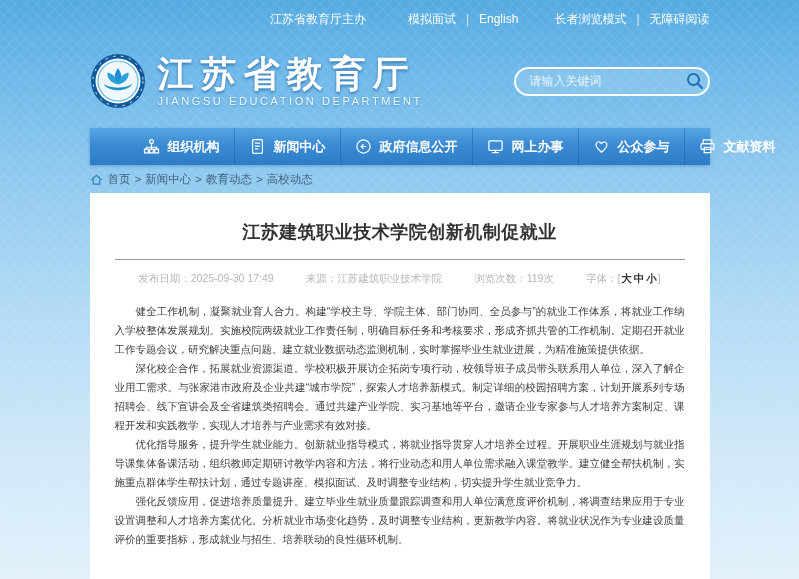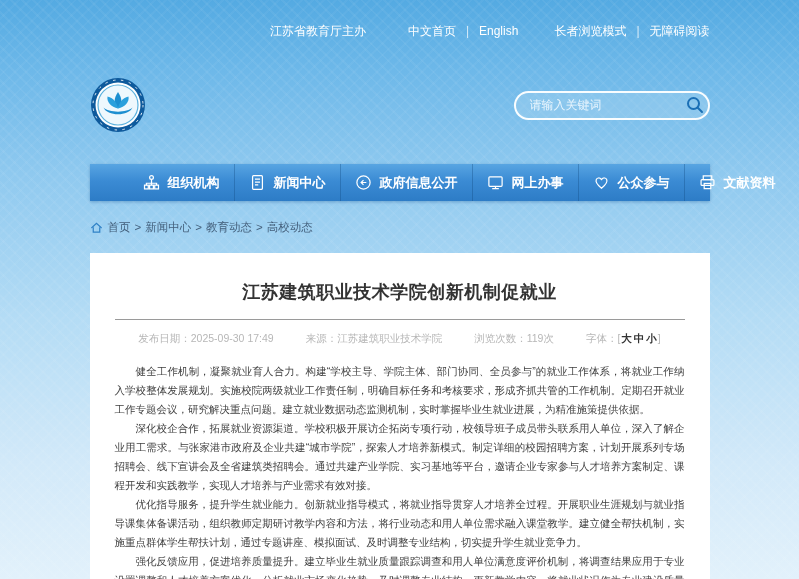--- a/index.html
+++ b/index.html
@@ -11,21 +11,21 @@
   }
   
   body::before {
     content: "";
     position: absolute; inset: 0;
     background:
       repeating-linear-gradient(45deg, rgba(255,255,255,0.05) 0 2px, transparent 2px 8px),
       repeating-linear-gradient(-45deg, rgba(255,255,255,0.04) 0 2px, transparent 2px 8px);
     pointer-events: none;
   }
-  .container { width: 620px; margin: 16px auto; position: relative; }
+  .container { width: 620px; margin: 4px auto; position: relative; }
 
   
   .topbar { height: 30px; }
   .topbar .container {
     height: 30px; display: flex; align-items: center; justify-content: flex-end;
     color: #ffffff; font-size: 12px;
   }
   .topbar a-like, .topbar .tlink { color: #ffffff; cursor: pointer; white-space: nowrap; }
   .topbar .host { margin-right: 42px; }
   .topbar .sep { margin: 0 10px; color: rgba(255,255,255,0.75); }
@@ -105,21 +105,21 @@
     font-size: 10.5px; color: #3f3f3f; line-height: 19px;
     text-indent: 2em; text-align: justify;
   }
 </style>
 </head>
 <body>
 
 <div class="topbar">
   <div class="container">
     <span class="tlink host">江苏省教育厅主办</span>
-    <span class="tlink">中文首页</span>
+    <span class="tlink">模拟面试</span>
     <span class="sep">|</span>
     <span class="tlink">English</span>
     <span class="gap"></span>
     <span class="tlink">长者浏览模式</span>
     <span class="sep">|</span>
     <span class="tlink">无障碍阅读</span>
   </div>
 </div>
 
 <div class="header">
@@ -130,20 +130,24 @@
           <circle cx="28" cy="28" r="27" fill="#0e5a9c"></circle>
           <circle cx="28" cy="28" r="25" fill="none" stroke="#ffffff" stroke-width="1" stroke-dasharray="2.5 5.5" opacity="0.85"></circle>
           <circle cx="28" cy="28" r="22.5" fill="#ffffff"></circle>
           <circle cx="28" cy="28" r="20" fill="#eef8fd" stroke="#5cb2de" stroke-width="1.2"></circle>
           <path d="M28 15 C23.5 21.5 23.5 27 28 31.5 C32.5 27 32.5 21.5 28 15 Z" fill="#1d8fd0"></path>
           <path d="M28 31.5 C21 30 16.5 25 17.5 19.5 C24 21 27 26 28 31.5 Z" fill="#2aa0dc"></path>
           <path d="M28 31.5 C35 30 39.5 25 38.5 19.5 C32 21 29 26 28 31.5 Z" fill="#2aa0dc"></path>
           <path d="M13.5 30.5 C17 39.5 39 39.5 42.5 30.5 C37.5 36 18.5 36 13.5 30.5 Z" fill="#1d8fd0"></path>
         </svg>
       </span>
+      <div class="brand-text">
+        <div class="cn">江苏省教育厅</div>
+        <div class="en">JIANGSU EDUCATION DEPARTMENT</div>
+      </div>
     </div>
     <div class="searchbox">
       <input type="text" placeholder="请输入关键词" style="">
       <button class="search-btn" aria-label="search">
         <svg viewBox="0 0 20 20" width="20" height="20">
           <circle cx="8.5" cy="8.5" r="5.5" fill="none" stroke="#1a6fb5" stroke-width="2"></circle>
           <path d="M12.8 12.8 L17 17" stroke="#1a6fb5" stroke-width="2" stroke-linecap="round"></path>
         </svg>
       </button>
     </div>

